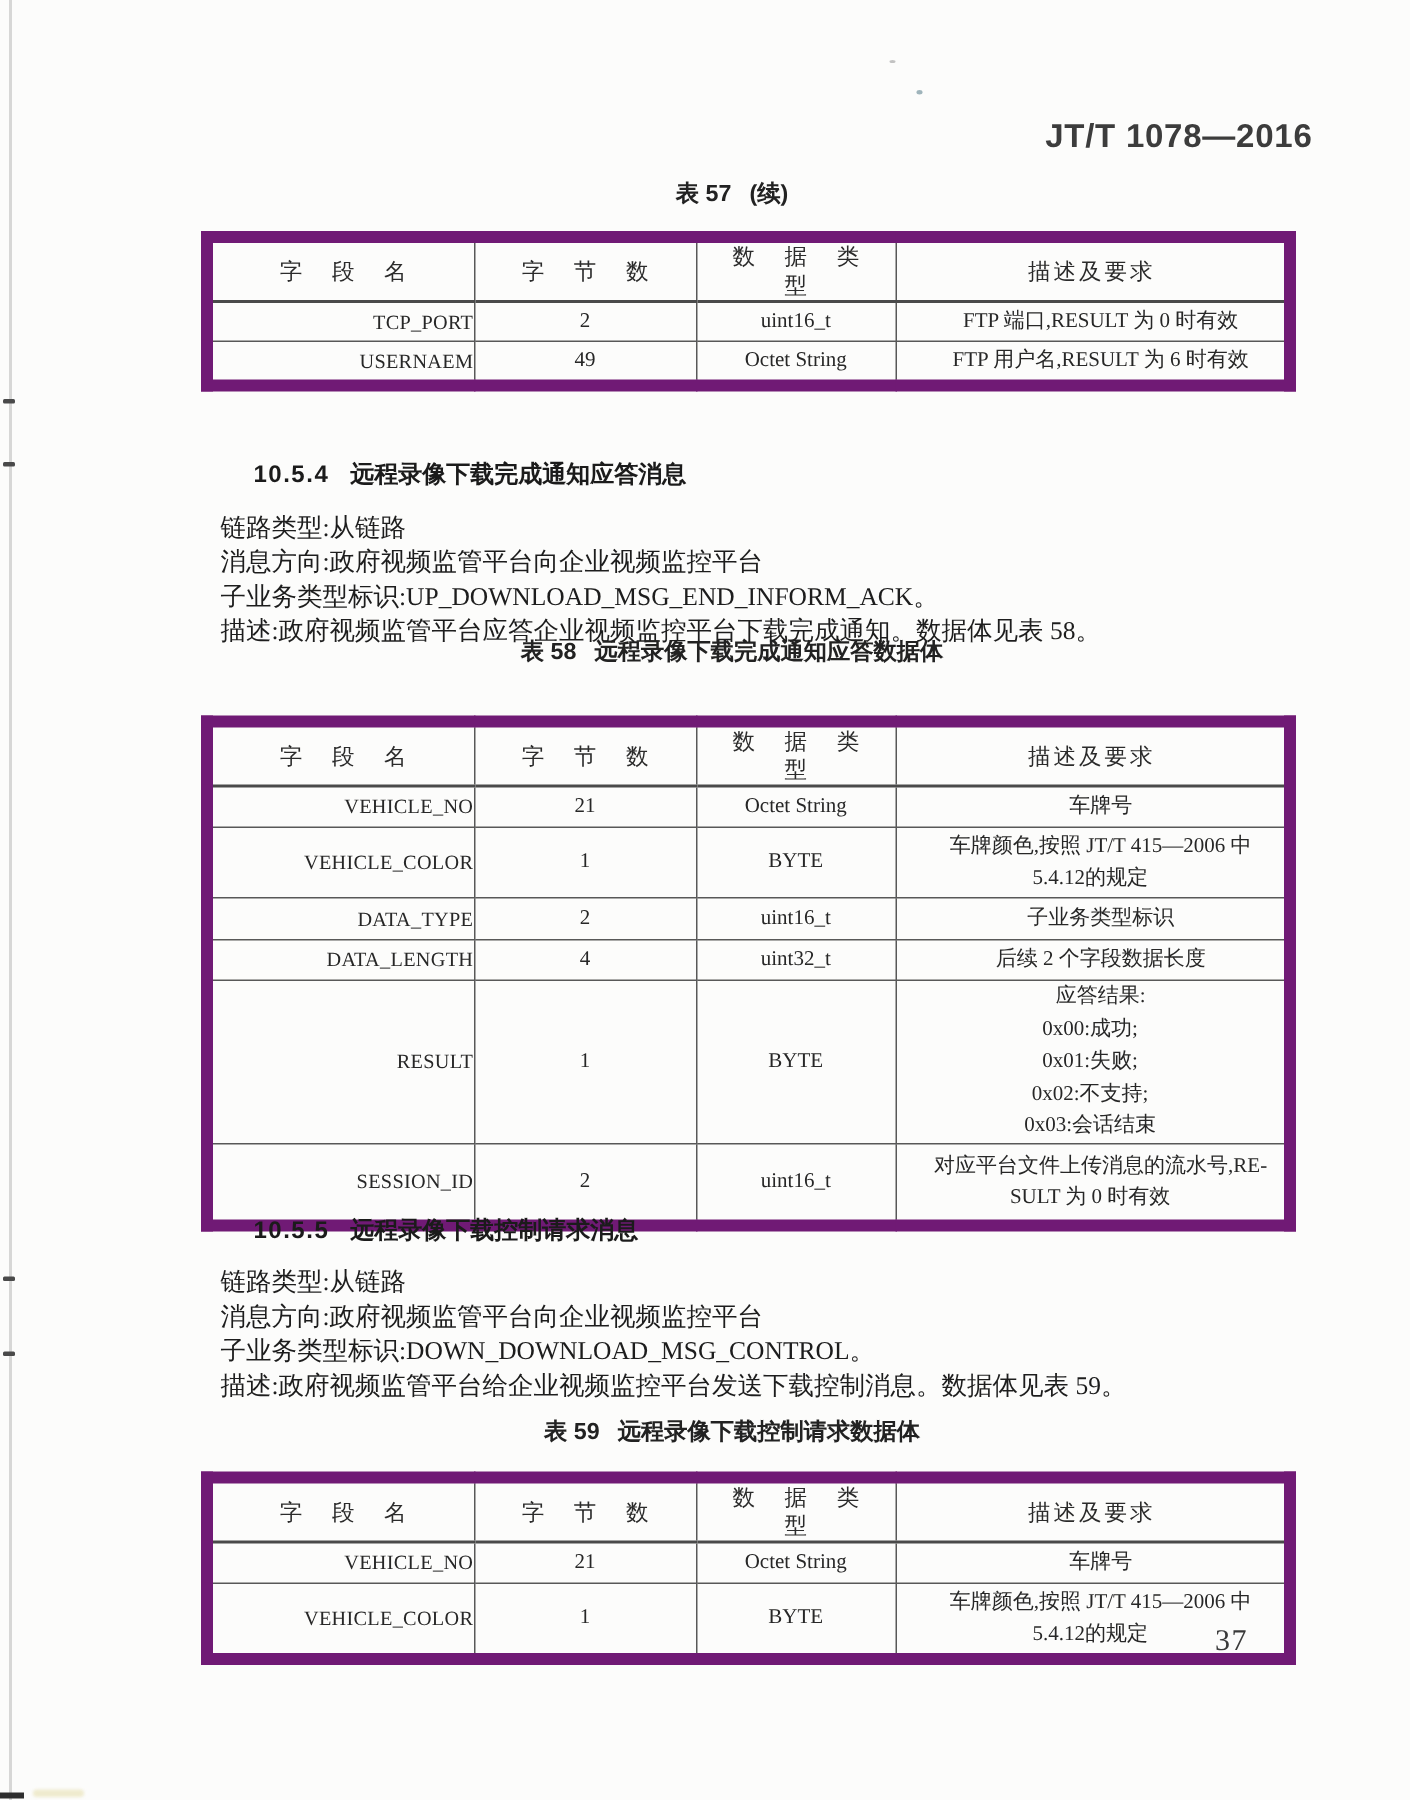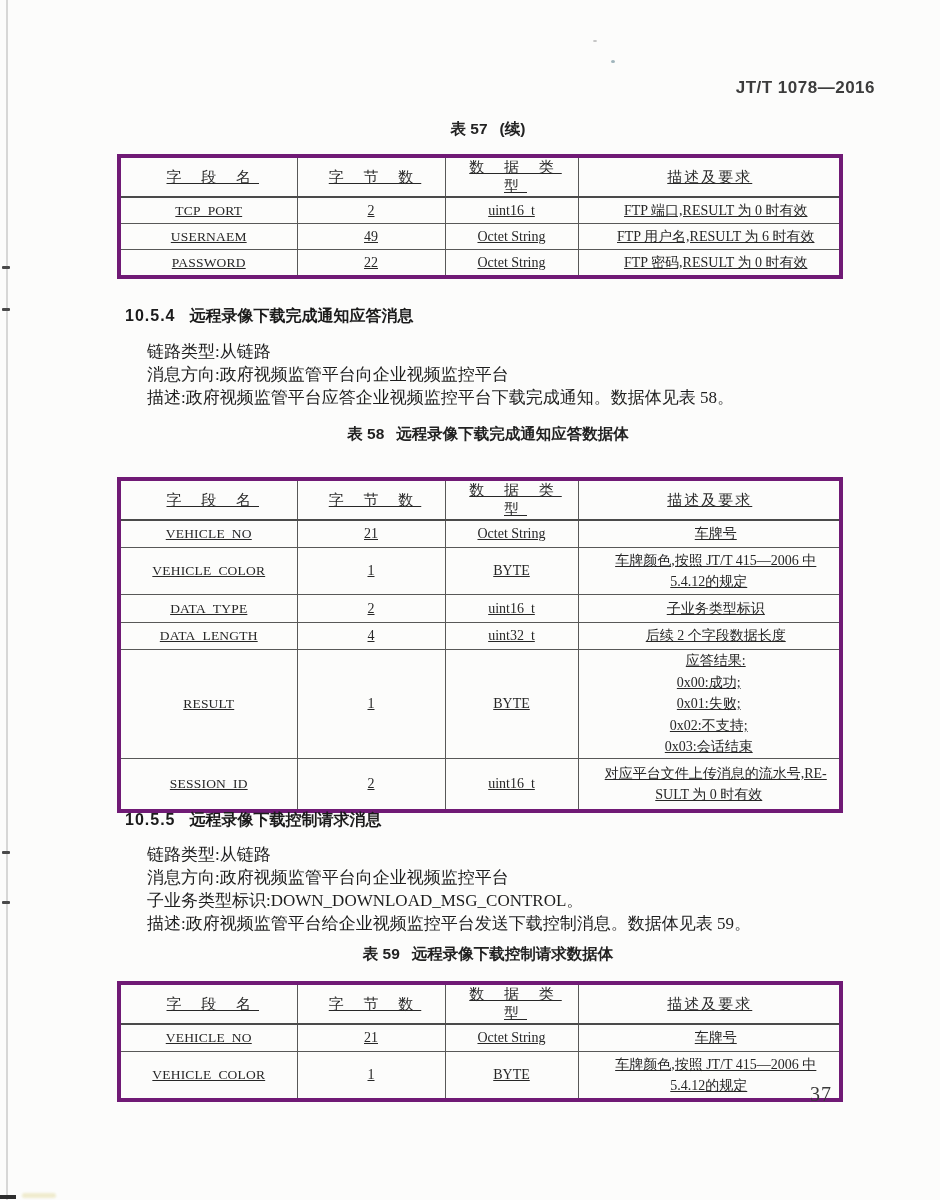--- a/index.html
+++ b/index.html
@@ -12,68 +12,67 @@
   
   .edge-left{position:absolute;left:6px;top:0;width:2px;height:1200px;background:#d7d7d6;}
   .edge-tick{position:absolute;left:2px;width:8px;height:3px;background:#4a4a4a;border-radius:1px;}
   .speck{position:absolute;border-radius:50%;}
   .corner-mark{position:absolute;left:0;top:1195px;width:16px;height:4px;background:#2e2e2e;}
   .corner-smudge{position:absolute;left:22px;top:1193px;width:34px;height:5px;background:rgba(225,214,150,.45);border-radius:3px;filter:blur(1px);}
 
   .std-code{
     position:absolute;top:78px;right:65px;
     font-family:"Liberation Sans","DejaVu Sans",sans-serif;
-    font-size:17px;font-weight:600;letter-spacing:.5px;color:#3c3c3c;
+    font-size:22px;font-weight:600;letter-spacing:.5px;color:#3c3c3c;
   }
   .caption{
     position:absolute;left:127px;width:722px;text-align:center;
     font-family:"Liberation Sans","DejaVu Sans",sans-serif;
     font-weight:bold;font-size:15.5px;color:#222;
   }
   .caption .cap-no{margin-right:12px;}
   .cap57{top:119px;}
   .cap58{top:424px;}
   .cap59{top:944px;}
 
   .sec-head{
     position:absolute;left:125px;
     font-family:"Liberation Sans","DejaVu Sans",sans-serif;
     font-weight:bold;font-size:16px;color:#1b1b1b;
   }
-  .sec-head .sec-no{margin-right:14px;letter-spacing:1px;}
+  .sec-head .sec-no{margin-right:14px;letter-spacing:1px;margin-left:44px;}
   .h1054{top:306px;}
   .h1055{top:810px;}
 
   .para{
     position:absolute;left:147px;width:700px;
     font-size:17px;color:#1d1d1d;
   }
   .para div{height:23px;line-height:23px;white-space:nowrap;}
   .p1054{top:340px;}
   .p1055{top:843px;}
 
   
   table.std{
-    position:absolute;left:117px;width:722px;
+    position:absolute;left:134px;width:722px;
     border-collapse:collapse;table-layout:fixed;
     font-size:14px;color:#272727;background:transparent;
-    border:4px solid #701a75;
-    text-decoration:underline;
+    border:8px solid #701a75;
   }
   .t57{top:154px;}
   .t58{top:477px;}
   .t59{top:981px;}
   table.std th,table.std td{border:1px solid #585858;padding:0;vertical-align:middle;}
   table.std th{
     font-weight:normal;font-size:15px;text-align:center;color:#2b2b2b;
     letter-spacing:8px;padding-left:8px;height:27px;
     border-bottom:2px solid #4a4a4a;
   }
   table.std th.c4{letter-spacing:2px;padding-left:2px;}
-  td.c-field{text-align:center;padding-left:20px;font-size:13.5px;letter-spacing:.2px;}
+  td.c-field{text-align:right;padding-left:20px;font-size:13.5px;letter-spacing:.2px;}
   td.c-bytes,td.c-type{text-align:center;}
   td.c-desc{text-align:left;padding:2px 8px 2px 10px;}
   .dline{line-height:21.5px;text-align:center;}
   .dline.ind{text-indent:14px;}
   tr.r25 td{height:25px;}
   tr.r26 td{height:26px;}
   tr.r27 td{height:27px;}
   tr.r46 td{height:46px;}
   tr.r108 td{height:108px;}
   tr.r50 td{height:50px;}
@@ -127,37 +126,30 @@
           </td>
     </tr>
     <tr class="r25">
       <td class="c-field">USERNAEM</td>
       <td class="c-bytes">49</td>
       <td class="c-type">Octet String</td>
       <td class="c-desc">
             <div class="dline ind">FTP 用户名,RESULT 为 6 时有效</div>
           </td>
     </tr>
-    <tr class="r25">
-      <td class="c-field">PASSWORD</td>
-      <td class="c-bytes">22</td>
-      <td class="c-type">Octet String</td>
-      <td class="c-desc">
-            <div class="dline ind">FTP 密码,RESULT 为 0 时有效</div>
-          </td>
-    </tr>
   </tbody>
     </table>
 
   <div class="sec-head h1054">
     <span class="sec-no">10.5.4</span><span>远程录像下载完成通知应答消息</span>
   </div>
   <div class="para p1054">
     <div>链路类型:从链路</div>
     <div>消息方向:政府视频监管平台向企业视频监控平台</div>
+    <div>子业务类型标识:UP_DOWNLOAD_MSG_END_INFORM_ACK。</div>
     <div>描述:政府视频监管平台应答企业视频监控平台下载完成通知。数据体见表 58。</div>
   </div>
 
   <div class="caption cap58">
     <span class="cap-no">表 58</span><span>远程录像下载完成通知应答数据体</span>
   </div>
   <table class="std t58">
     <colgroup>
         <col style="width:178px">
         <col style="width:148px">

